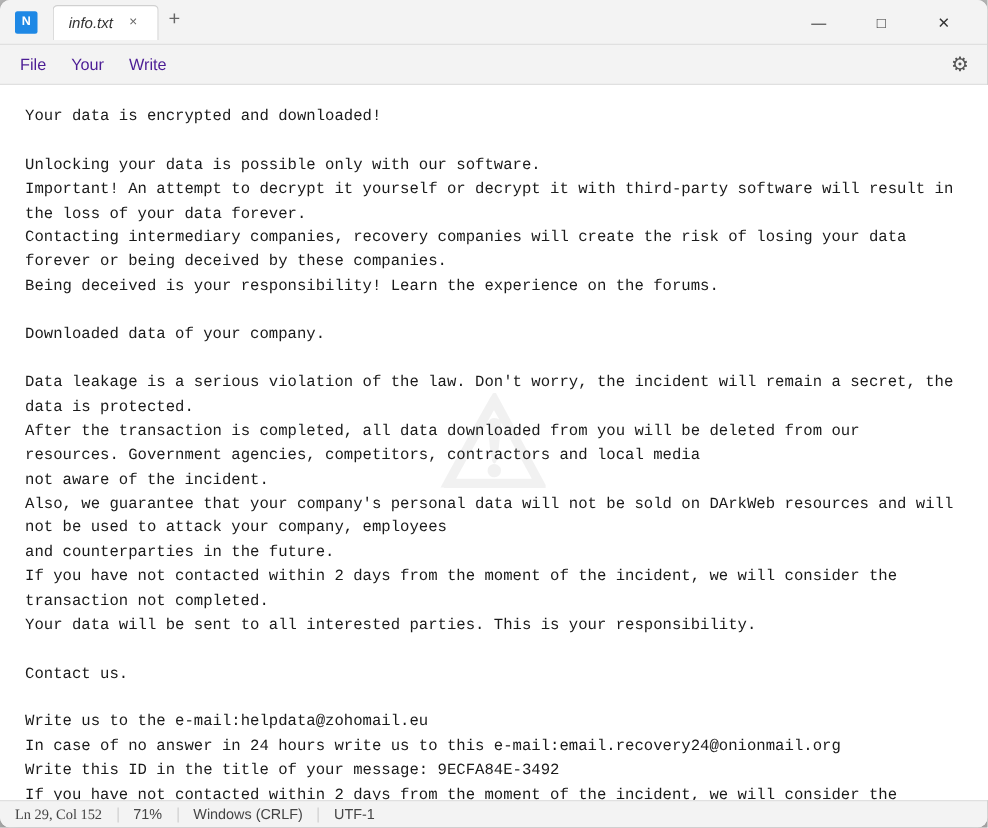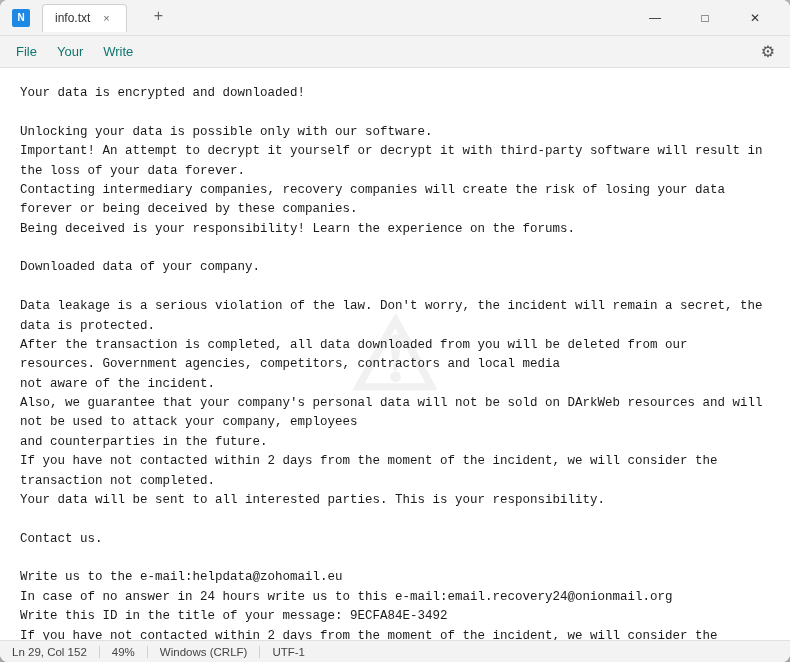--- a/index.html
+++ b/index.html
@@ -56,23 +56,24 @@
       align-items: center;
       justify-content: center;
       font-size: 10px;
       color: white;
       font-weight: bold;
     }
 
     .tab-bar {
       display: flex;
       align-items: flex-start;
-      gap: 19px;
+      gap: 0;
       flex: 1;
       margin-left: 4px;
+      font-style: italic;
     }
 
     .tab {
       display: flex;
       align-items: center;
       gap: 8px;
       background: white;
       border: 1px solid #d0d0d0;
       border-radius: 4px 4px 0 0;
       padding: 4px 12px;
@@ -133,21 +134,21 @@
       display: flex;
       align-items: center;
       padding: 0 8px;
       border-bottom: 1px solid #e0e0e0;
       gap: 4px;
     }
 
     .menu-item {
       padding: 4px 8px;
       font-size: 13px;
-      color: #0f766e;
+      color: #4c1d95;
       cursor: pointer;
       border-radius: 3px;
     }
 
     .menu-settings {
       margin-left: auto;
       width: 28px;
       height: 28px;
       display: flex;
       align-items: center;
@@ -211,20 +212,21 @@
     }
 
     .status-item {
       padding: 0 12px;
       border-right: 1px solid #d0d0d0;
       white-space: nowrap;
     }
 
     .status-item:first-child {
       padding-left: 0;
+      font-family: Liberation Serif, serif;
     }
 
     .status-item:last-child {
       border-right: none;
     }
   </style>
 </head>
 <body>
 
 <div class="window">
@@ -284,18 +286,18 @@
 Your data will be sent to all interested parties. This is your responsibility.
 
 
    Do not rename encrypted files
    Do not try to decrypt your data using third party software, it may cause permanent data loss.
    Decryption of your files with the help of third parties may cause increased price (they add their fee to our) or you can become a victim of a scam.</div>
   </div>
 
   <div class="status-bar">
     <div class="status-item">Ln 29, Col 152</div>
-    <div class="status-item">49%</div>
+    <div class="status-item">71%</div>
     <div class="status-item">Windows (CRLF)</div>
     <div class="status-item">UTF-1</div>
   </div>
 
 </div>
 
 </body></html>

